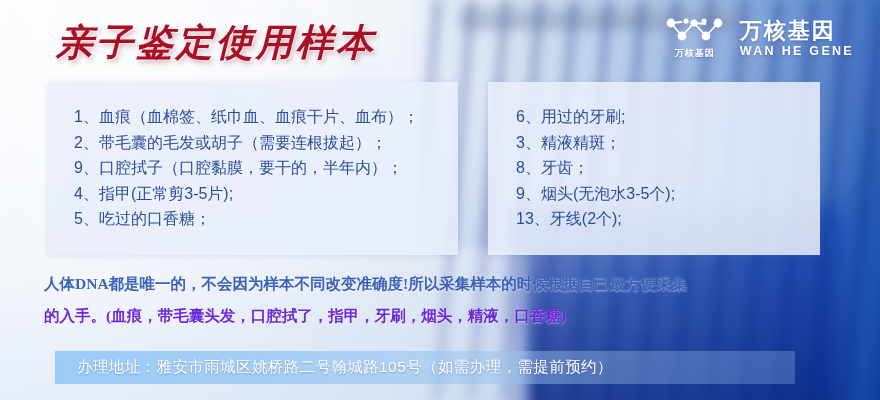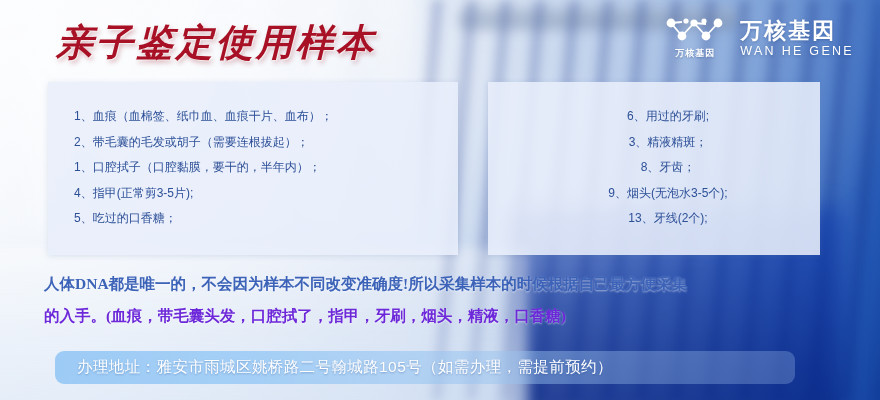--- a/index.html
+++ b/index.html
@@ -131,21 +131,21 @@
   .brand-words { line-height: 1.18; }
   .brand-cn {
     font-size: 22px;
     font-weight: 700;
     color: #ffffff;
     letter-spacing: 2px;
     text-shadow: 0 1px 3px rgba(40,70,130,0.45);
   }
   .brand-en {
     font-size: 12.5px;
-    font-weight: 400;
+    font-weight: 700;
     color: #ffffff;
     letter-spacing: 2.3px;
     text-align: left;
     text-shadow: 0 1px 3px rgba(40,70,130,0.45);
   }
 
   
   .panels {
     position: absolute;
     left: 48px;
@@ -155,25 +155,25 @@
     display: flex;
     gap: 30px;
   }
   .panel {
     background: rgba(232,238,250,0.88);
     box-shadow: 0 1px 6px rgba(90,120,170,0.18);
     padding: 22px 0 0 0;
     box-sizing: border-box;
   }
   .panel-left { width: 410px; padding-left: 26px; }
-  .panel-right { width: 332px; padding-left: 28px; text-align: center; }
+  .panel-right { width: 332px; padding-left: 28px; }
 
   .sample-item {
     color: #2c4f97;
-    font-size: 12px;
+    font-size: 16px;
     line-height: 25.5px;
     white-space: nowrap;
     font-family: "Liberation Sans", "DejaVu Sans", sans-serif;
   }
 
   
   .note {
     position: absolute;
     left: 44px;
     top: 268px;
@@ -202,21 +202,20 @@
       rgba(150,200,245,0.92) 0%,
       rgba(150,200,245,0.80) 28%,
       rgba(150,195,240,0.52) 55%,
       rgba(165,200,240,0.34) 78%,
       rgba(180,210,245,0.26) 100%);
     color: #ffffff;
     font-size: 15.5px;
     letter-spacing: 0.4px;
     white-space: nowrap;
     text-shadow: 0 1px 2px rgba(30,70,140,0.35);
-    border-radius: 9px;
   }
 </style>
 </head>
 <body>
 
 <div id="poster">
 
   <div class="bg-layer bg-base"></div>
   <div class="bg-layer bg-shelf"></div>
   <div class="bg-layer bg-bar"></div>
@@ -256,21 +255,21 @@
       <div class="brand-cn">万核基因</div>
       <div class="brand-en">WAN HE GENE</div>
     </div>
   </div>
 
   <div class="panels">
 
     <div class="panel panel-left">
       <div class="sample-item">1、血痕（血棉签、纸巾血、血痕干片、血布）；</div>
       <div class="sample-item">2、带毛囊的毛发或胡子（需要连根拔起）；</div>
-      <div class="sample-item">1、口腔拭子（口腔黏膜，要干的，半年内）；</div>
+      <div class="sample-item">9、口腔拭子（口腔黏膜，要干的，半年内）；</div>
       <div class="sample-item">4、指甲(正常剪3-5片);</div>
       <div class="sample-item">5、吃过的口香糖；</div>
     </div>
 
     <div class="panel panel-right">
       <div class="sample-item">6、用过的牙刷;</div>
       <div class="sample-item">3、精液精斑；</div>
       <div class="sample-item">8、牙齿；</div>
       <div class="sample-item">9、烟头(无泡水3-5个);</div>
       <div class="sample-item">13、牙线(2个);</div>

